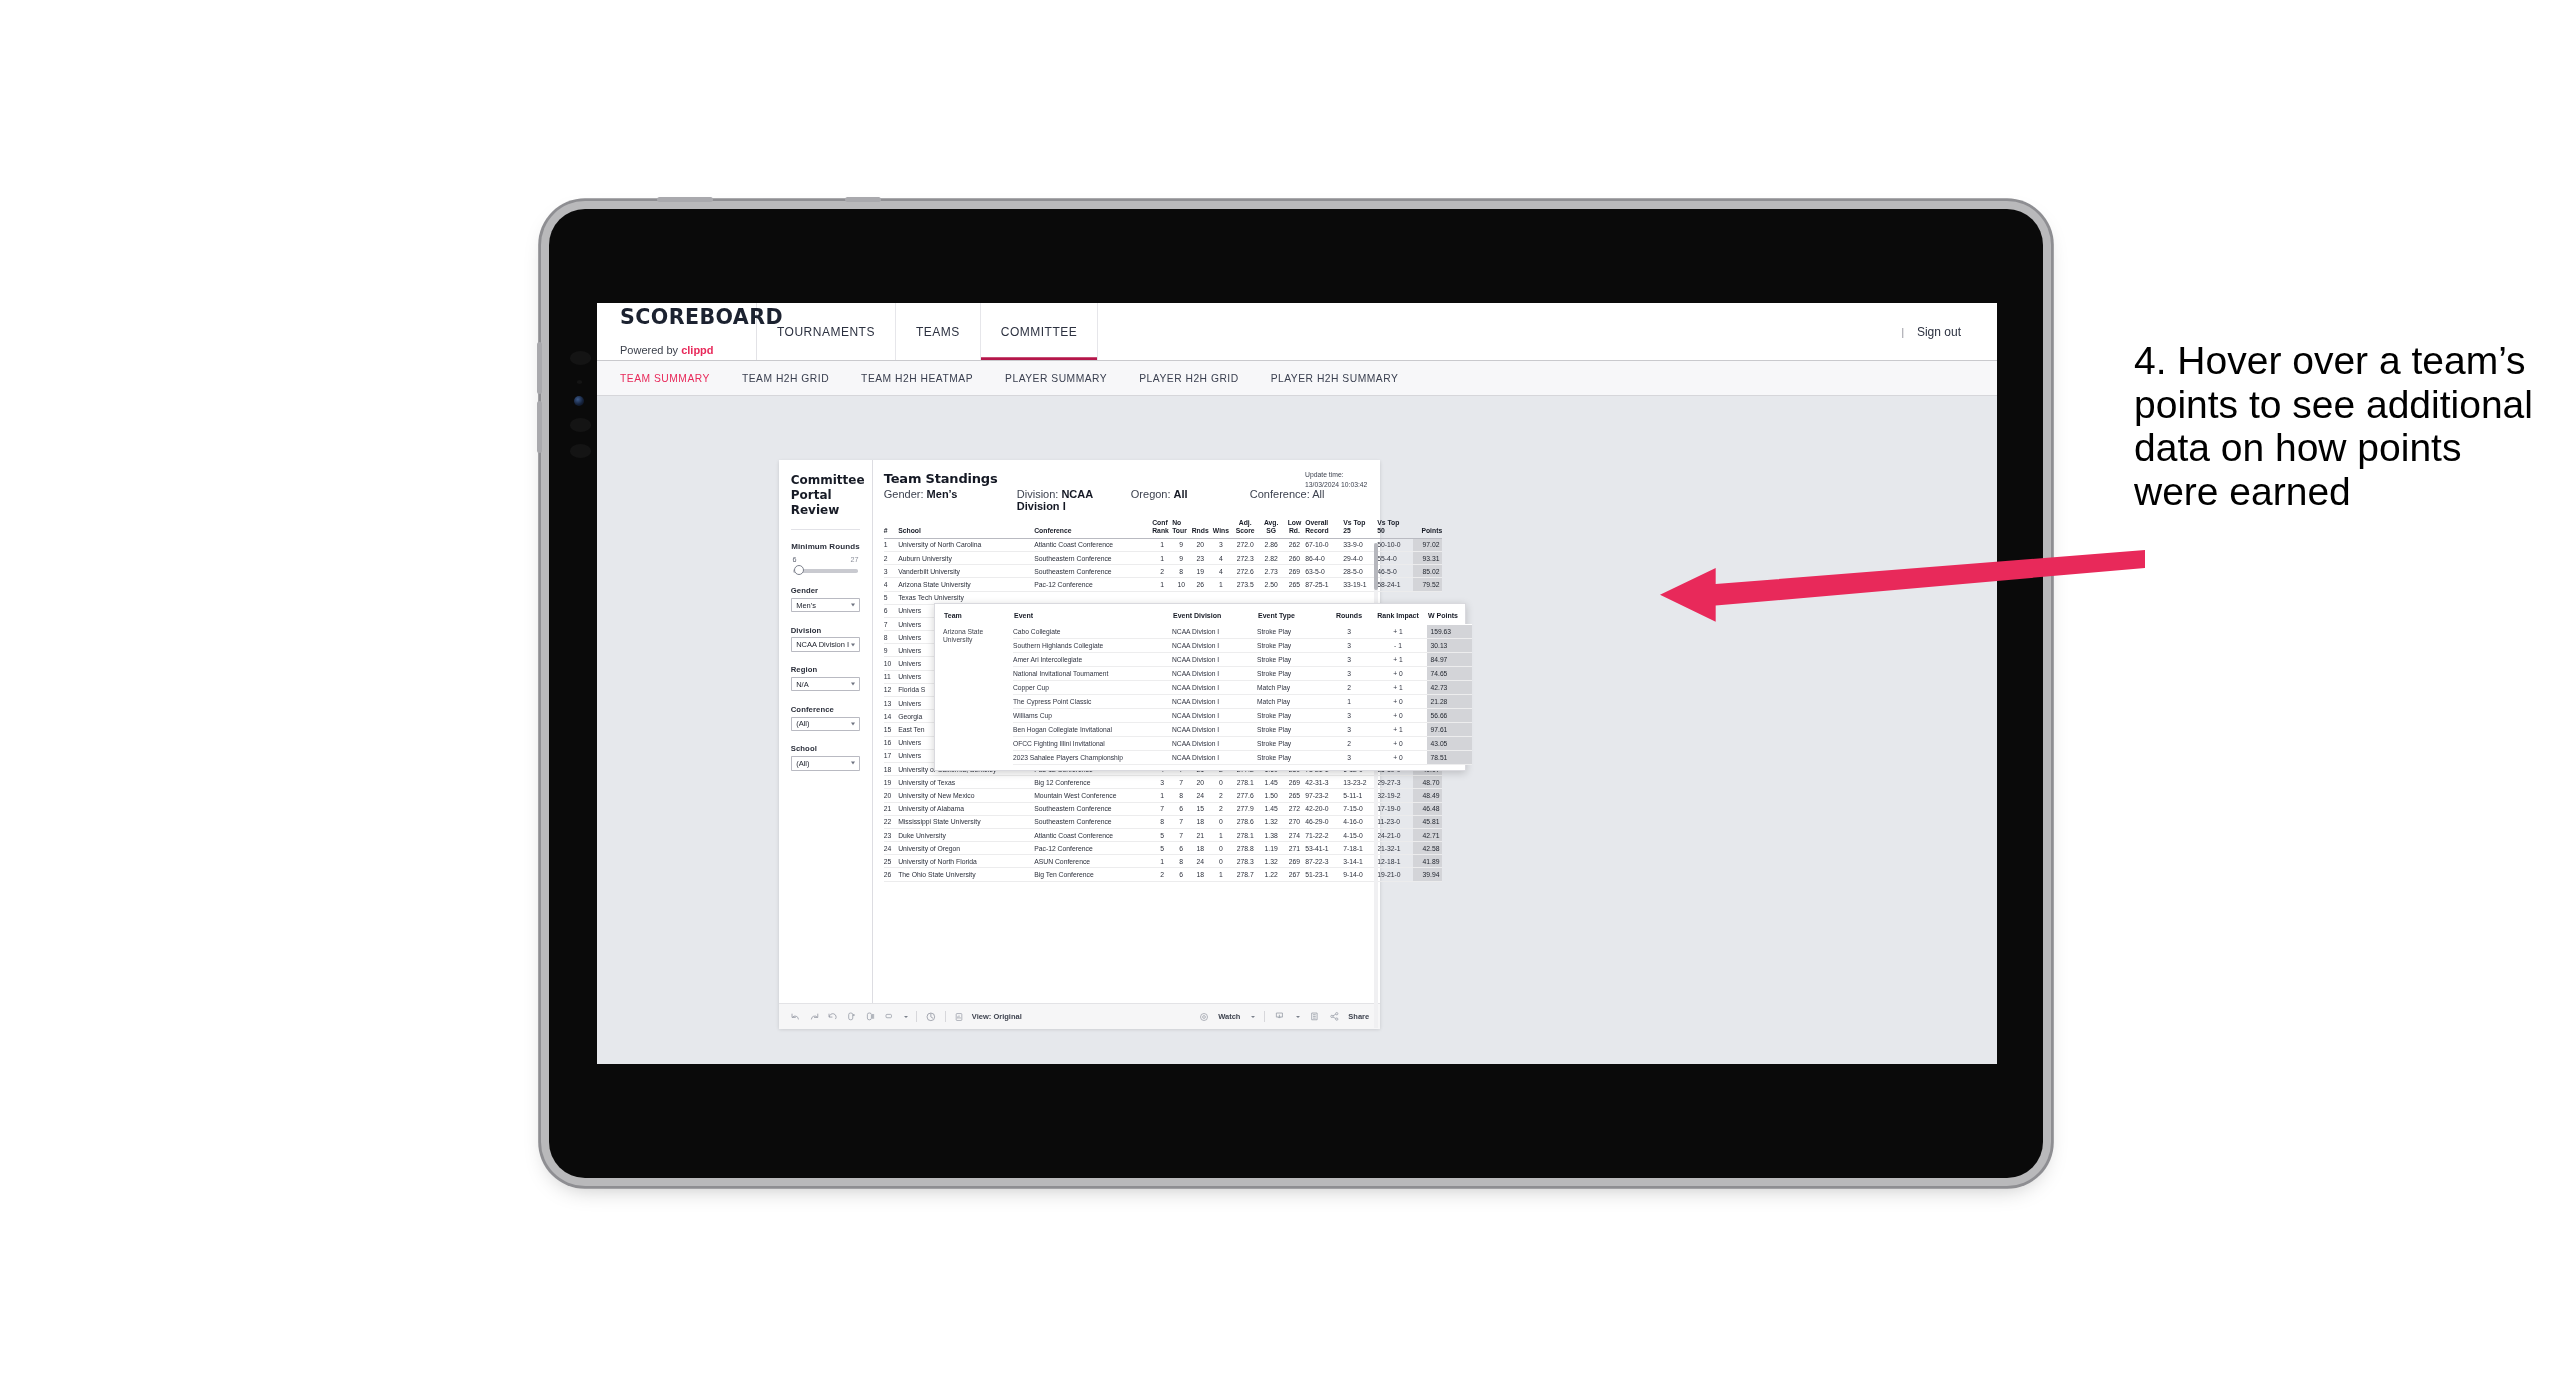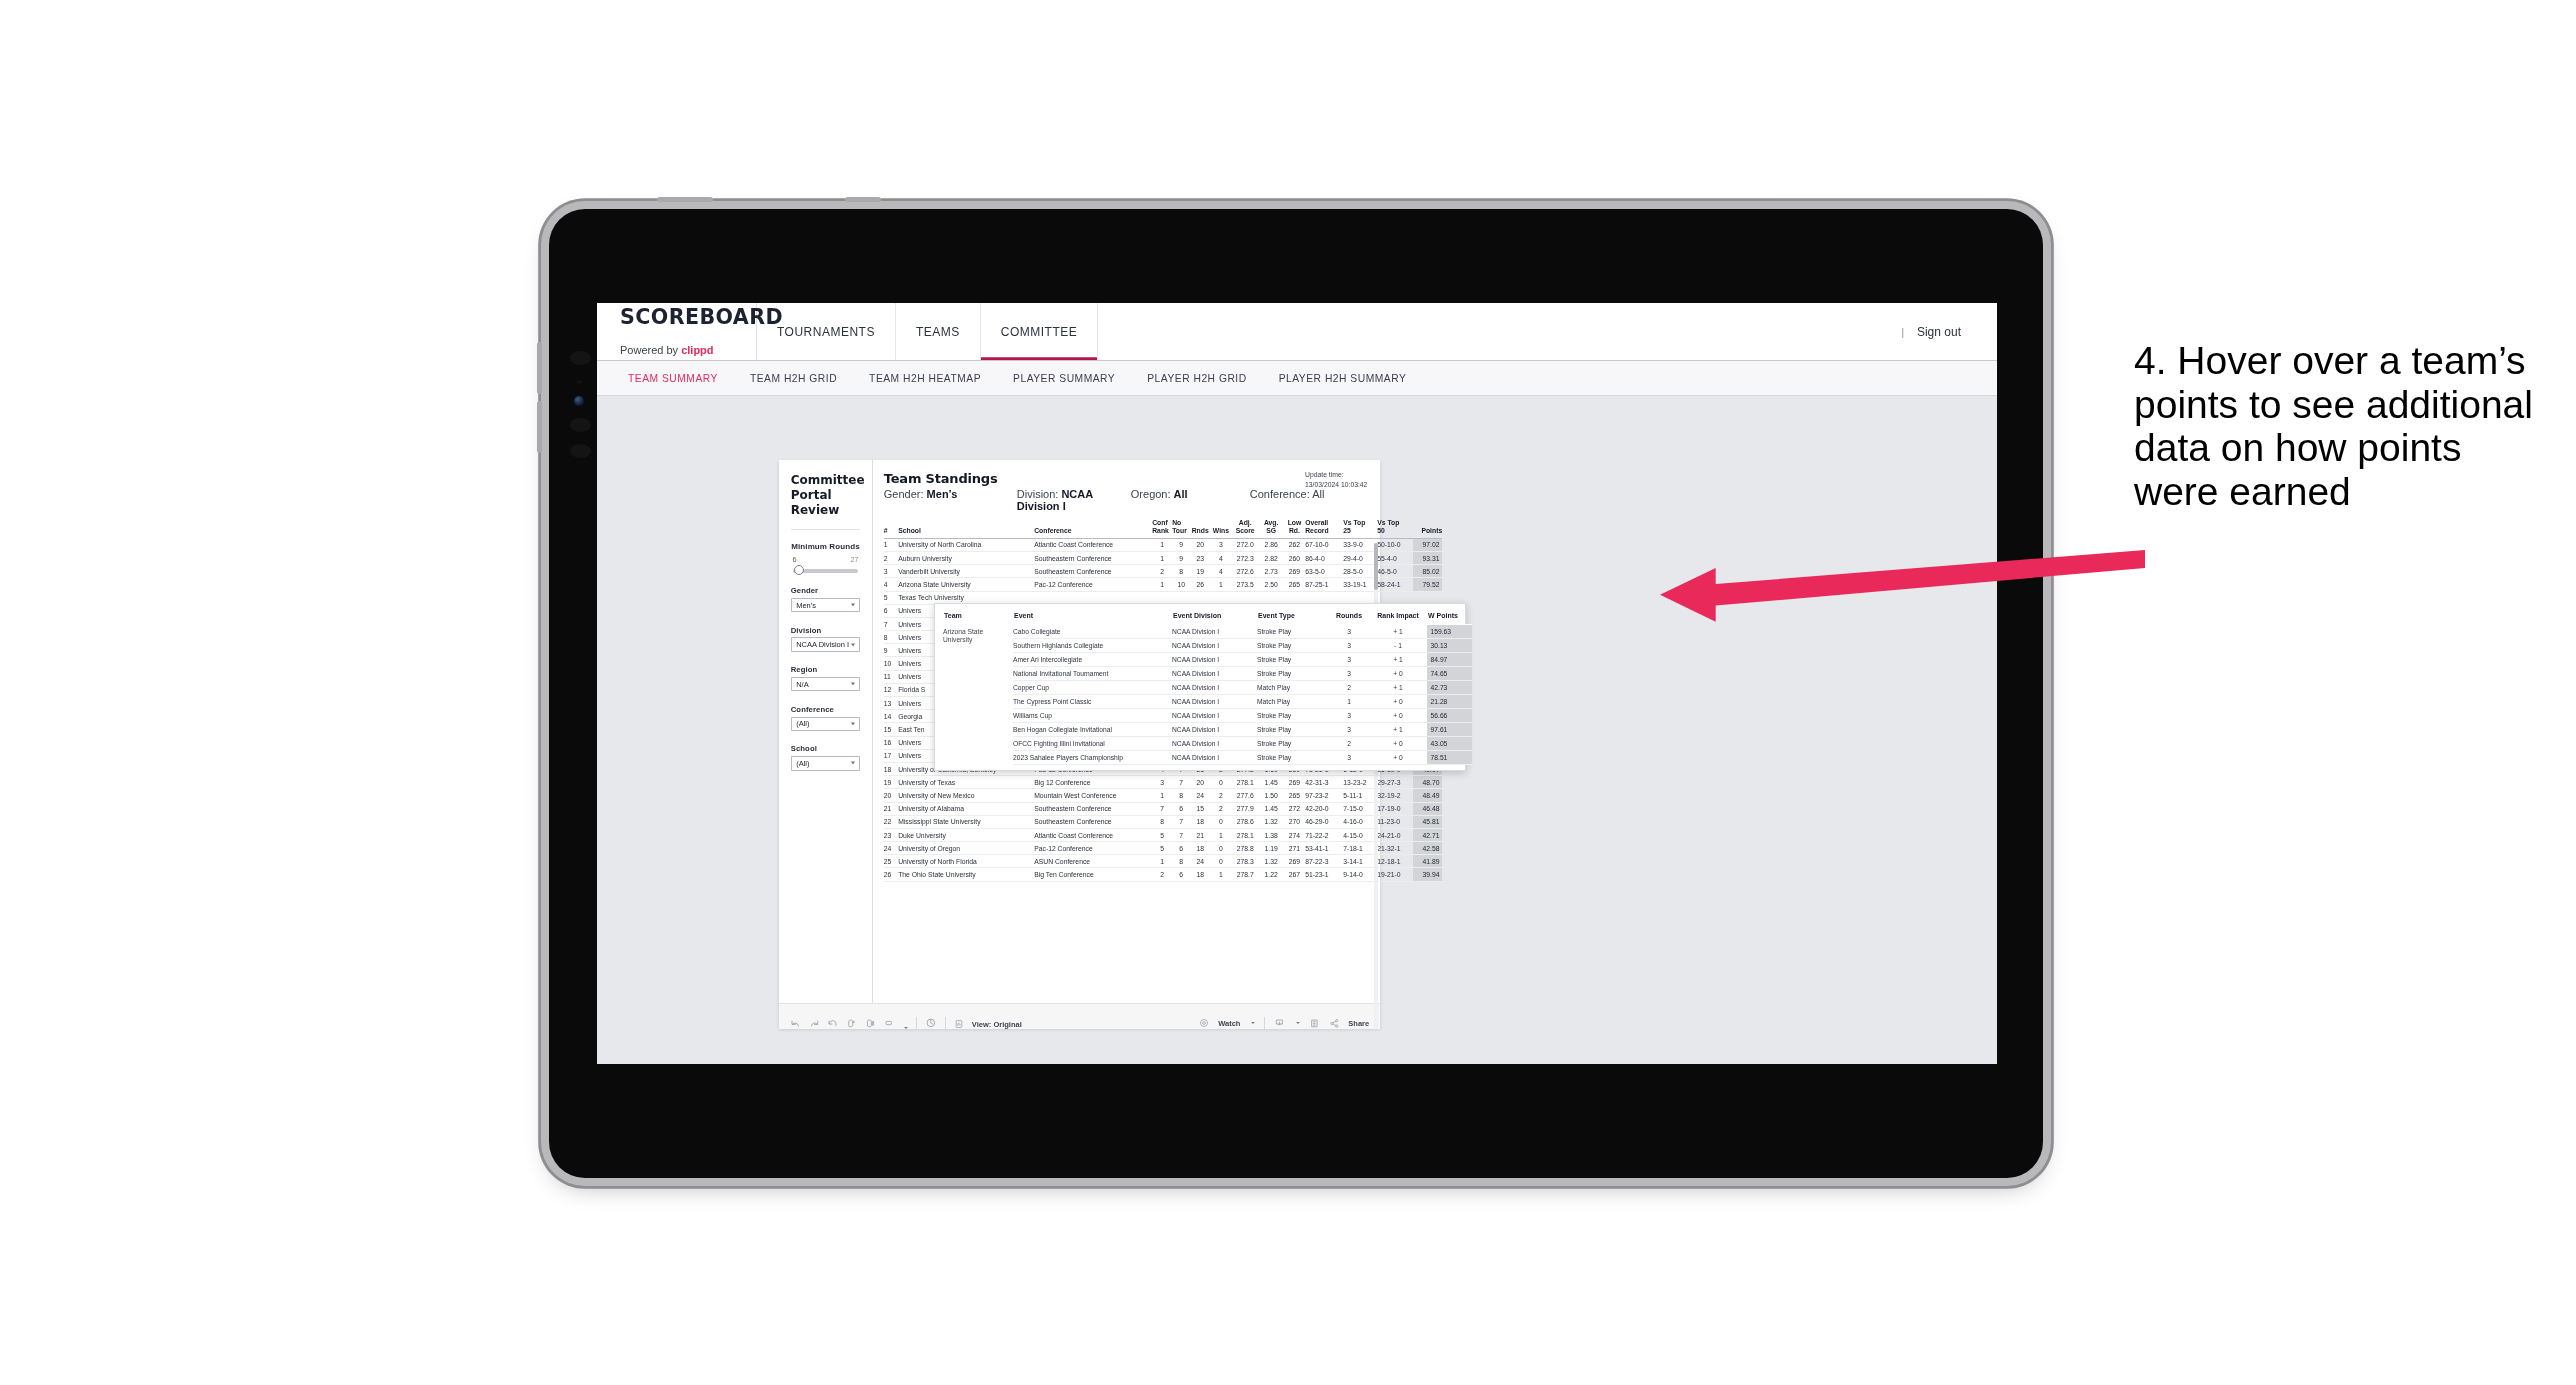--- a/index.html
+++ b/index.html
@@ -71,21 +71,21 @@
     margin-left: auto; display: flex; align-items: center;
     padding-right: 36px; gap: 12.6px;
   }
   #topbar-div { color: #9a9aa2; font-size: 11.7px; }
   #signout { font-size: 12px; color: #2c3140; cursor: pointer; }
 
   
   #subbar {
     height: 34px; background: #f7f7f9;
     border-bottom: 0.9px solid #d6d6da;
-    display: flex; align-items: center; padding-left: 31px; gap: 32px;
+    display: flex; align-items: center; padding-left: 23px; gap: 32px;
   }
   .sub-tab {
     font-size: 10.3px; letter-spacing: 0.5px; color: #3b4050; cursor: pointer;
   }
   .sub-tab.active { color: #e8295a; }
 
   
   #canvas { position: relative; height: 670px; background: #e6e8ec; }
 
   
@@ -225,21 +225,21 @@
   table.tip td.wp {
     background: #d3d4d8; color: #22262f; padding-left: 3.6px;
   }
   .t-team { width: 68px; } .t-event { width: 157px; }
   .t-div { width: 83px; } .t-type { width: 70px; }
   .t-rnd { width: 38px; } .t-imp { width: 56px; } .t-wp { width: 43px; }
 
   
   #viz-foot {
     height: 25px; background: #f6f6f7; border-top: 0.9px solid #e3e3e6;
-    display: flex; align-items: flex-end; padding: 0 10.8px;
+    display: flex; align-items: center; padding: 0 10.8px;
     font-size: 7.5px; color: #5f6470; gap: 8px;
   }
   .ic { display: inline-flex; align-items: center; justify-content: center;
         color: #9a9ea8; cursor: pointer; }
   .vdiv { width: 0.9px; height: 11.7px; background: #d7d7db; }
   .foot-lbl { color: #3e434f; font-weight: 700; font-size: 7.5px; }
   #foot-right { margin-left: auto; display: flex; align-items: center; gap: 9px; }
   .mini-caret {
     width: 0; height: 0; border-left: 2.3px solid transparent;
     border-right: 2.3px solid transparent; border-top: 2.9px solid #7b808b;

